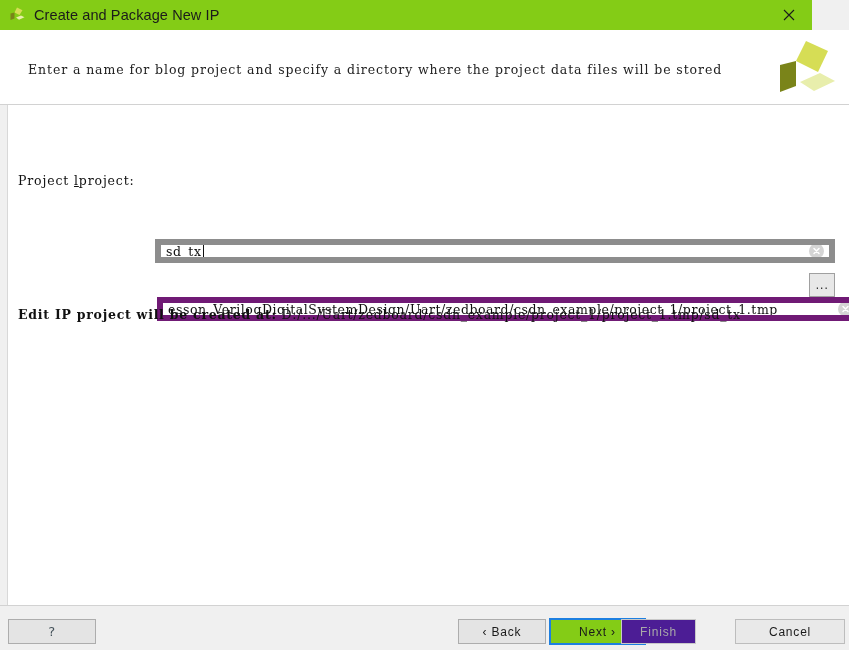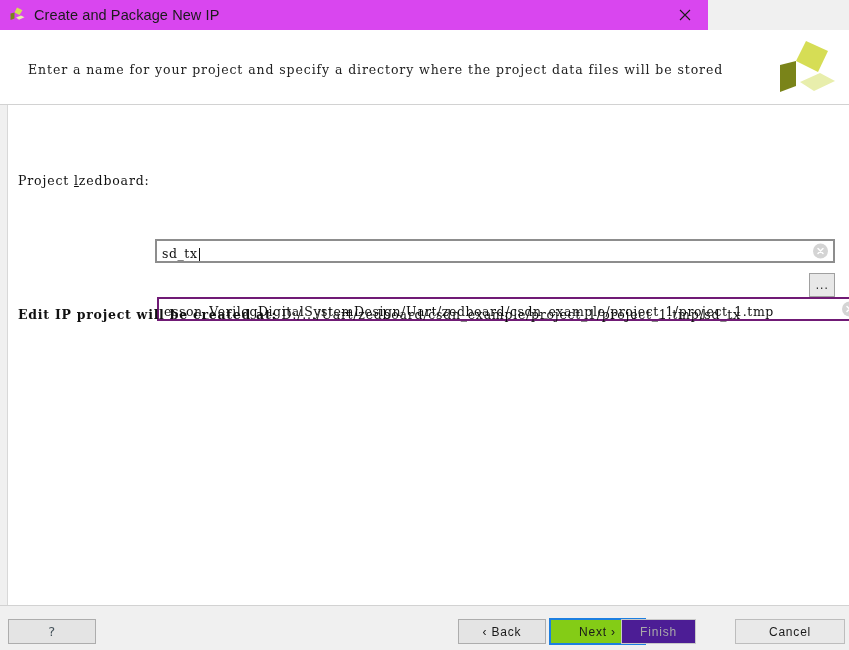--- a/index.html
+++ b/index.html
@@ -20,23 +20,23 @@
     height: 650px;
     background: #f0f0f0;
     box-sizing: border-box;
     overflow: hidden;
   }
 
   
   .titlebar {
     position: absolute;
     left: 0; top: 0;
-    width: 708px;
+    width: 812px;
     height: 30px;
-    background: #d946ef;
+    background: #84cc16;
     display: flex;
     align-items: center;
   }
   .titlebar-logo {
     margin-left: 8px;
     width: 18px;
     height: 18px;
     flex: 0 0 auto;
     position: relative;
   }
@@ -137,23 +137,23 @@
     letter-spacing: 0.85px;
     white-space: nowrap;
   }
   .mn { text-decoration: underline; }
 
   .input-wrap {
     position: relative;
     box-sizing: border-box;
     height: 24px;
     background: #ffffff;
-    border: 2px solid #701a75;
-    display: flex;
-    align-items: flex-end;
+    border: 6px solid #701a75;
+    display: flex;
+    align-items: center;
     overflow: hidden;
   }
   .input-wrap.focused { border-color: #8d8d8d; }
   .input-text {
     font-family: "DejaVu Serif", serif;
     font-size: 12.5px;
     color: #101010;
     letter-spacing: 0.55px;
     white-space: nowrap;
     padding-left: 5px;
@@ -297,21 +297,21 @@
     </div>
     <div class="title-text">Create and Package New IP</div>
     <div class="close-btn">
       <svg width="16" height="16" viewBox="0 0 16 16" aria-hidden="true">
         <path d="M3 3 L13 13 M13 3 L3 13" stroke="#1b1b1b" stroke-width="1.1" fill="none"></path>
       </svg>
     </div>
   </div>
 
   <div class="header">
-    <div class="header-desc">Enter a name for your project and specify a directory where the project data files will be stored</div>
+    <div class="header-desc">Enter a name for blog project and specify a directory where the project data files will be stored</div>
     <div class="header-logo">
       <svg width="66" height="62" viewBox="0 0 66 62" aria-hidden="true">
         <polygon points="33,3 55,13 45,34 23,23" fill="#d6dd55"></polygon>
         <polygon points="7,27 23,23 23,48 7,54" fill="#7a8419"></polygon>
         <polygon points="27,44 47,35 62,43 41,53" fill="#e8eeac"></polygon>
       </svg>
     </div>
   </div>
   <div class="header-rule"></div>
 
@@ -322,21 +322,21 @@
       <span class="input-text">sd_tx</span>
         <span class="caret"></span>
       <span class="clear-icon">
         <svg width="11" height="11" viewBox="0 0 11 11" aria-hidden="true">
           <path d="M3 3 L8 8 M8 3 L3 8" stroke="#ffffff" stroke-width="1.5" fill="none" stroke-linecap="round"></path>
         </svg>
       </span>
     </div>
 
     <div class="field-row" style="top:62px; left:18px;">
-      <div class="field-label"><span>Project </span><span class="mn">l</span><span>zedboard:</span></div>
+      <div class="field-label"><span>Project </span><span class="mn">l</span><span>project:</span></div>
     </div>
     <div class="input-wrap" style="left:157px; top:168px; width:707px;">
       <span class="input-text">esson_VerilogDigitalSystemDesign/Uart/zedboard/csdn_example/project_1/project_1.tmp</span>
       <span class="clear-icon">
         <svg width="11" height="11" viewBox="0 0 11 11" aria-hidden="true">
           <path d="M3 3 L8 8 M8 3 L3 8" stroke="#ffffff" stroke-width="1.5" fill="none" stroke-linecap="round"></path>
         </svg>
       </span>
     </div>
     <div class="browse-btn" style="left:809px; top:168px;">

